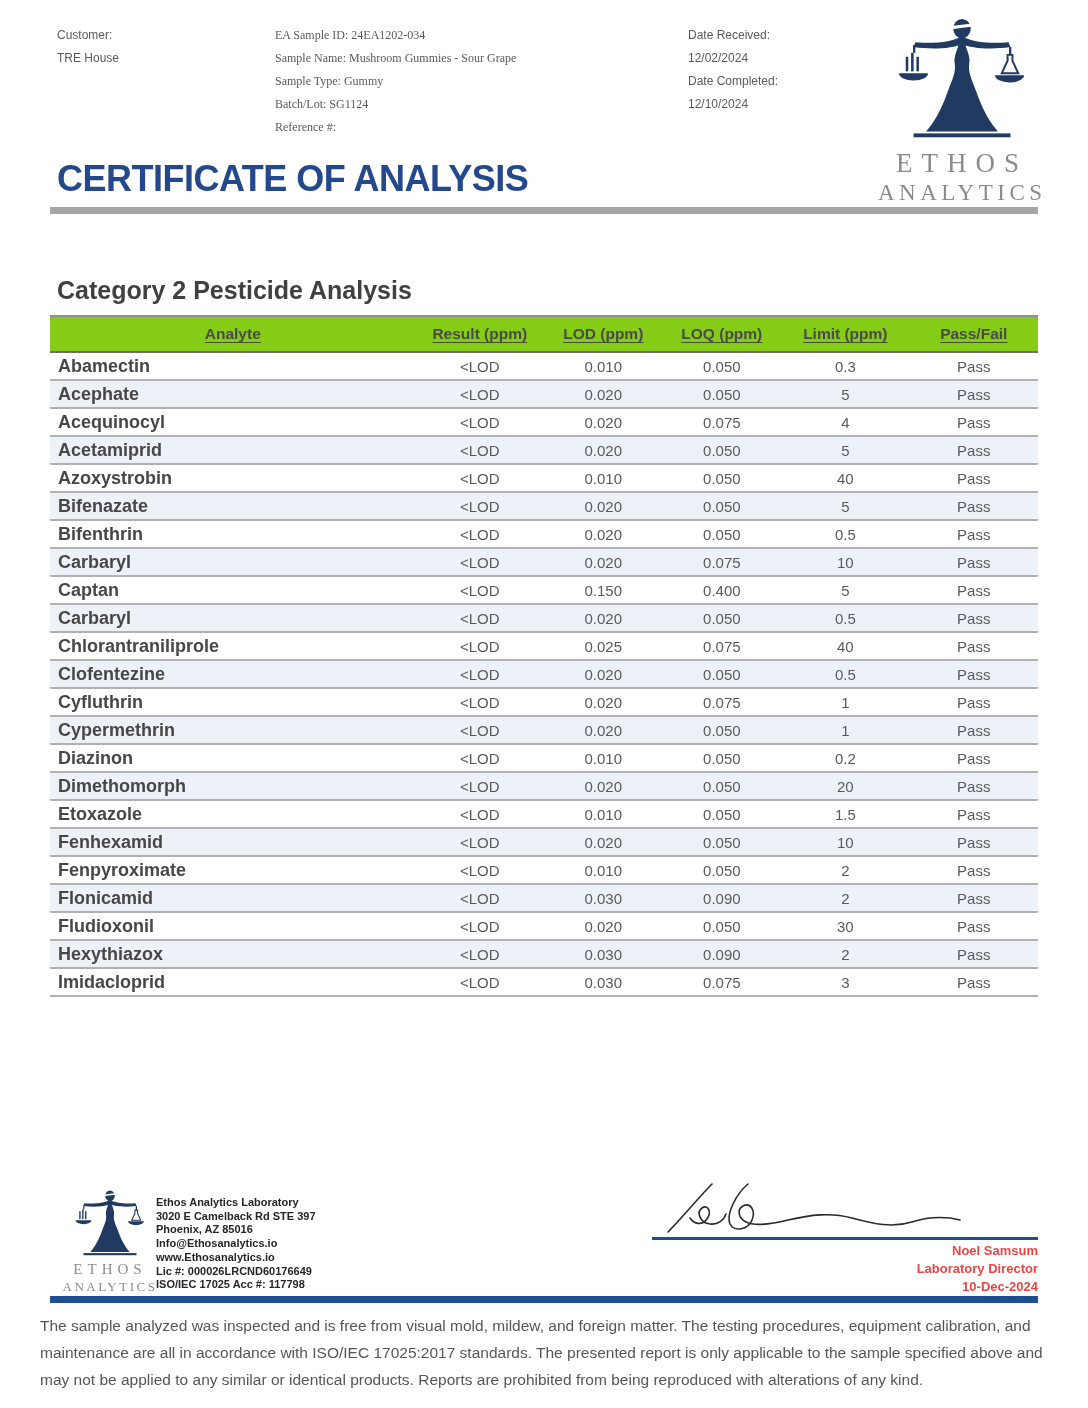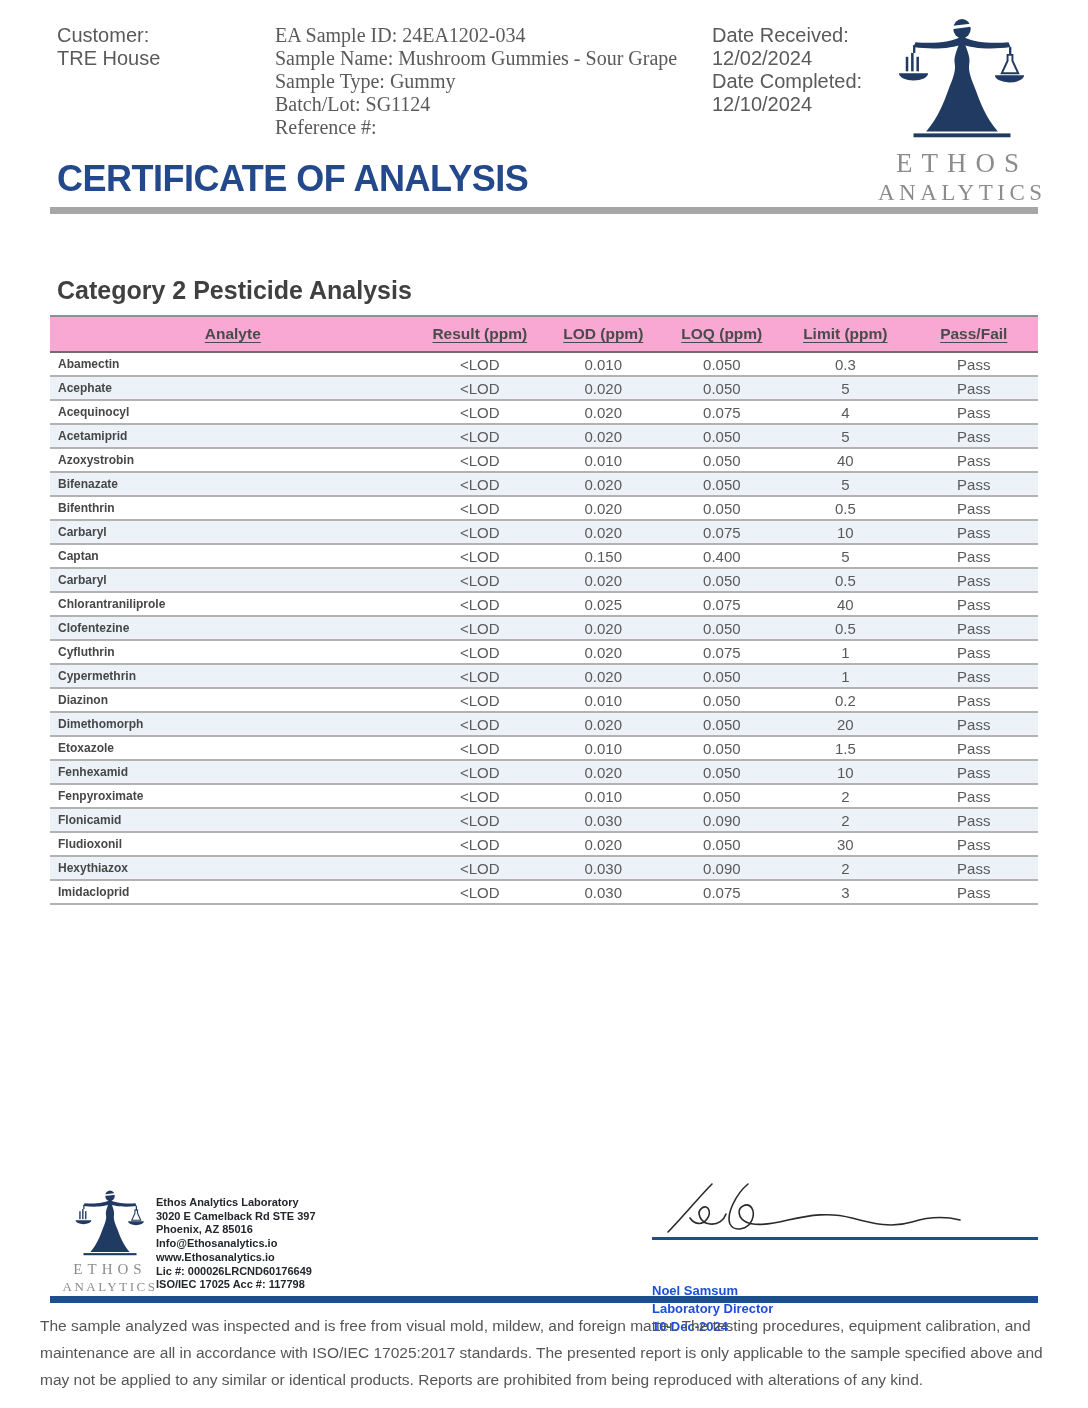--- a/index.html
+++ b/index.html
@@ -5,63 +5,63 @@
   * { margin:0; padding:0; box-sizing:border-box; }
   html,body { background:#ffffff; }
   body {
     width:1088px; height:1408px; position:relative;
     font-family:"Liberation Sans", sans-serif; color:#595959;
     overflow:hidden;
   }
   .abs { position:absolute; }
 
   
-  .info-line { font-size:20px; line-height:23px; color:#5a5a5a; white-space:nowrap; }
+  .info-line { font-size:12px; line-height:23px; color:#5a5a5a; white-space:nowrap; }
   .info-col-customer { left:57px; top:24px; }
   .info-col-sample   { left:275px; top:24px;font-family:Liberation Serif, serif; }
-  .info-col-dates    { left:712px; top:24px; }
+  .info-col-dates    { left:688px; top:24px; }
 
   
   .logo-header { left:878px; top:18px; width:168px; text-align:center; }
   .logo-header svg.figure { width:150px; height:128px; display:block; margin:0 auto; }
   .logo-word1 { font-family:"Liberation Serif", serif; color:#8c8c8c; font-size:27px; letter-spacing:9px; margin-top:2px; }
   .logo-word2 { font-family:"Liberation Serif", serif; color:#8c8c8c; font-size:23px; letter-spacing:4.5px; margin-top:1px; }
 
   
   .doc-title { left:57px; top:158px; font-size:36px; font-weight:bold; color:#24488c; letter-spacing:-0.5px; }
   .gray-bar  { left:50px; top:207px; width:988px; height:7px; background:#a6a6a6; }
 
   
   .section-heading { left:57px; top:276px; font-size:25px; font-weight:bold; color:#404040; }
 
   
   .table-wrap { left:50px; top:315px; width:988px; }
   table { width:100%; border-collapse:collapse; font-size:15px; }
-  thead tr { background:#f9a8d4; border-top:2px solid #8f8f8f; border-bottom:2px solid #6e6e6e; }
+  thead tr { background:#84cc16; border-top:2px solid #8f8f8f; border-bottom:2px solid #6e6e6e; }
   th { font-weight:bold; color:#4a4a4a; text-decoration:underline; text-underline-offset:3px;
        padding:8px 4px; text-align:center; font-size:15.5px; }
   th.c0 { width:37%; } th.c1 { width:13%; } th.c2 { width:12%; }
   th.c3 { width:12%; } th.c4 { width:13%; } th.c5 { width:13%; }
   tbody tr { border-bottom:2px solid #b2b2b2; background:#ffffff; }
   tbody tr:nth-child(even) { background:#edf2f9; }
   td { text-align:center; padding:2.5px 4px; color:#5a5a5a; height:24px; }
-  td:first-child { text-align:left; padding-left:8px; font-weight:600; color:#474747; font-size:12px; }
+  td:first-child { text-align:left; padding-left:8px; font-weight:600; color:#474747; font-size:18px; }
 
   
   .logo-footer { left:56px; top:1190px; width:108px; text-align:center; }
   .logo-footer svg.figure { width:78px; height:70px; display:block; margin:0 auto; }
   .logo-footer .logo-word1 { font-size:15px; letter-spacing:5px; margin-top:1px; }
   .logo-footer .logo-word2 { font-size:13px; letter-spacing:2.5px; }
 
   .lab-info { left:156px; top:1196px; font-size:11px; font-weight:bold; color:#23262b; line-height:13.7px; }
 
   .signature-svg  { left:660px; top:1178px; width:330px; height:58px; }
   .signature-line { left:652px; top:1237px; width:386px; height:3px; background:#1d4e8f; }
-  .signer-block   { left:652px; top:1282px; width:386px; text-align:left;
-                    font-size:13px; font-weight:bold; color:#1d4ed8; line-height:18px; }
+  .signer-block   { left:652px; top:1242px; width:386px; text-align:right;
+                    font-size:13px; font-weight:bold; color:#ef4444; line-height:18px; }
 
   .navy-bar { left:50px; top:1296px; width:988px; height:7px; background:#1d4e8f; }
 
   .disclaimer { left:40px; top:1312px; width:1008px; text-align:left;
                 font-size:15.5px; color:#565656; line-height:27px; }
 </style>
 </head>
 <body>
 
 <svg width="0" height="0" style="position:absolute" aria-hidden="true">

